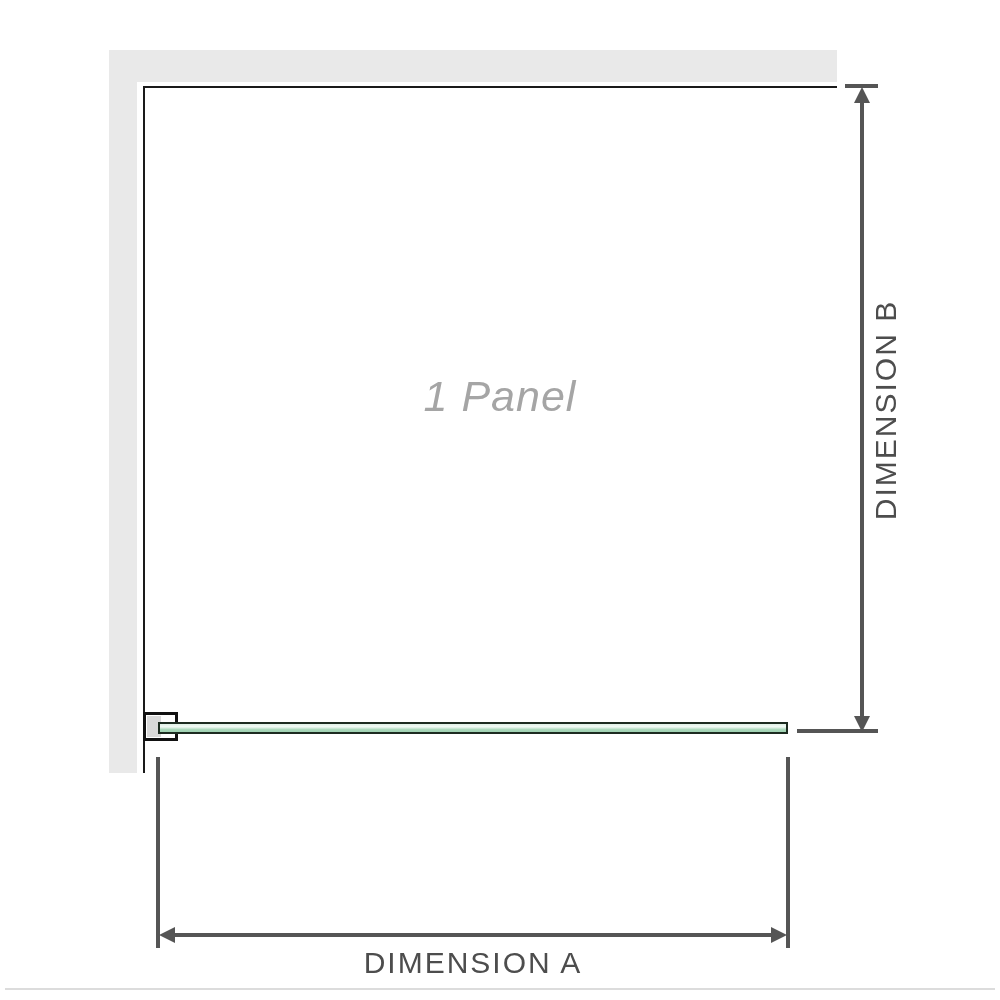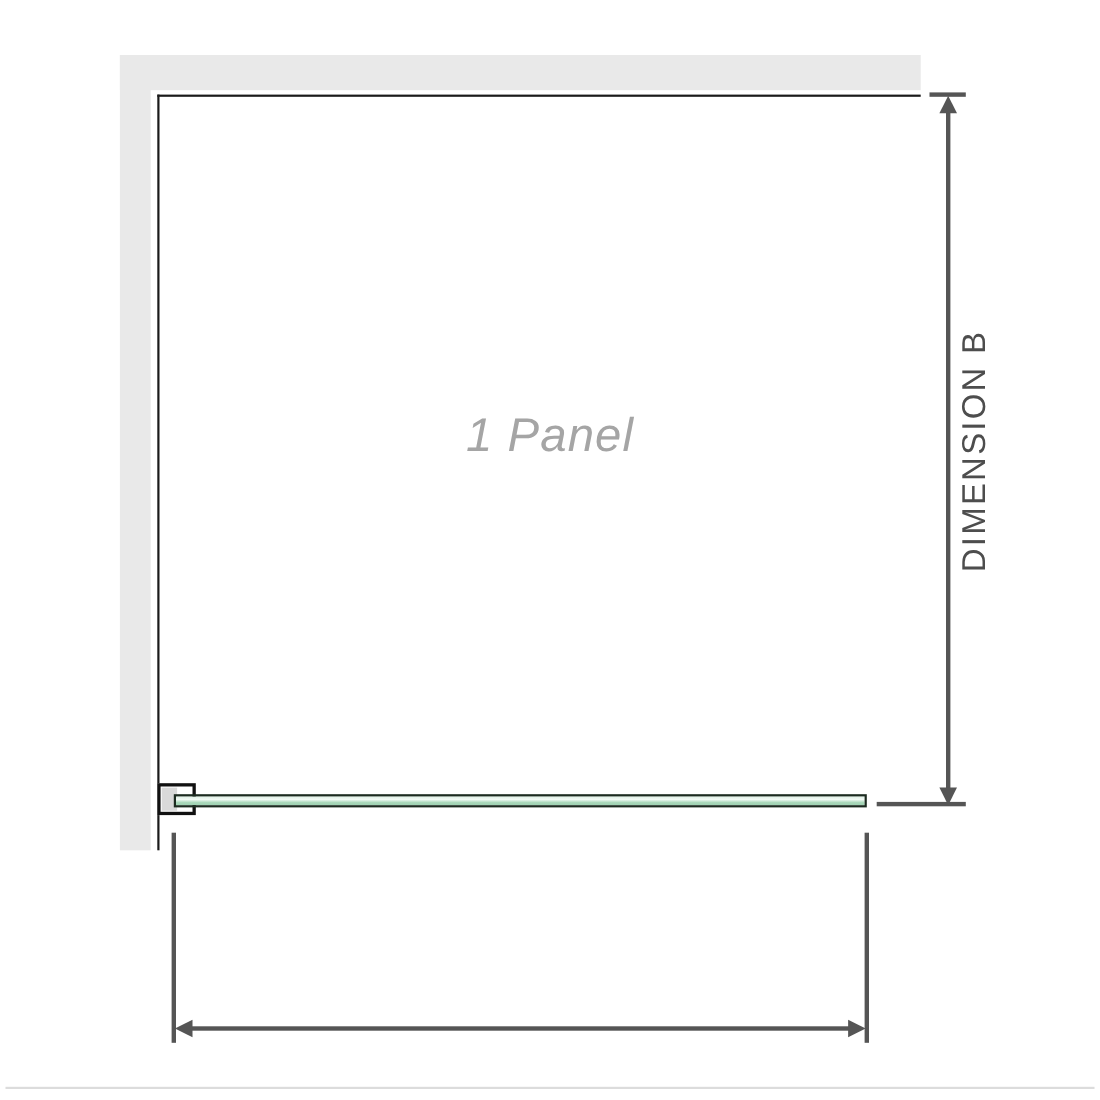--- a/index.html
+++ b/index.html
@@ -153,16 +153,17 @@
   <div class="abs dim dimb-line"></div>
   <div class="abs dimb-arrow-up"></div>
   <div class="abs dimb-arrow-down"></div>
   <div class="abs dim-label dimb-label">DIMENSION B</div>
 
   <div class="abs dim dima-tick-left"></div>
   <div class="abs dim dima-tick-right"></div>
   <div class="abs dim dima-line"></div>
   <div class="abs dima-arrow-left"></div>
   <div class="abs dima-arrow-right"></div>
+  <div class="abs dim-label dima-label">DIMENSION A</div>
 
   <div class="abs bottom-rule"></div>
 
 </div>
 
 </body></html>

